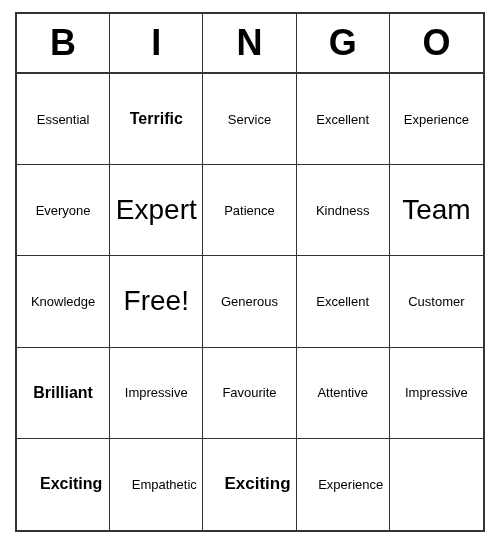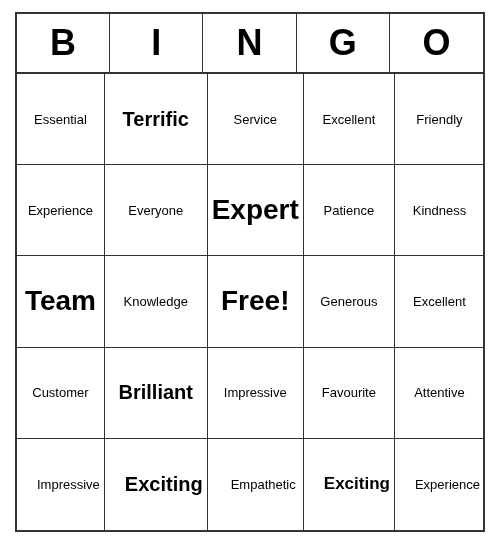--- a/index.html
+++ b/index.html
@@ -68,27 +68,27 @@
     .bingo-cell:nth-child(5n) {
       border-right: none;
     }
 
     .bingo-cell:nth-child(n+21) {
       border-bottom: none;
       margin-left: 16px;
     }
 
     .cell-large {
-      font-size: 20px;
+      font-size: 16px;
       font-weight: bold;
     }
 
     .cell-xlarge {
       font-size: 28px;
-      font-weight: bold;
+      font-weight: normal;
     }
 
     .cell-medium {
       font-size: 17px;
       font-weight: bold;
     }
   </style>
 </head>
 <body>
 
@@ -98,21 +98,20 @@
       <div class="bingo-header-cell">I</div>
       <div class="bingo-header-cell">N</div>
       <div class="bingo-header-cell">G</div>
       <div class="bingo-header-cell">O</div>
     </div>
   <div class="bingo-grid">
   <div class="bingo-cell">Essential</div>
       <div class="bingo-cell cell-large">Terrific</div>
       <div class="bingo-cell">Service</div>
       <div class="bingo-cell">Excellent</div>
-      <div class="bingo-cell">Friendly</div>
       <div class="bingo-cell">Experience</div>
       <div class="bingo-cell">Everyone</div>
       <div class="bingo-cell cell-xlarge">Expert</div>
       <div class="bingo-cell">Patience</div>
       <div class="bingo-cell">Kindness</div>
       <div class="bingo-cell cell-xlarge">Team</div>
       <div class="bingo-cell">Knowledge</div>
       <div class="bingo-cell cell-xlarge">Free!</div>
       <div class="bingo-cell">Generous</div>
       <div class="bingo-cell">Excellent</div>

